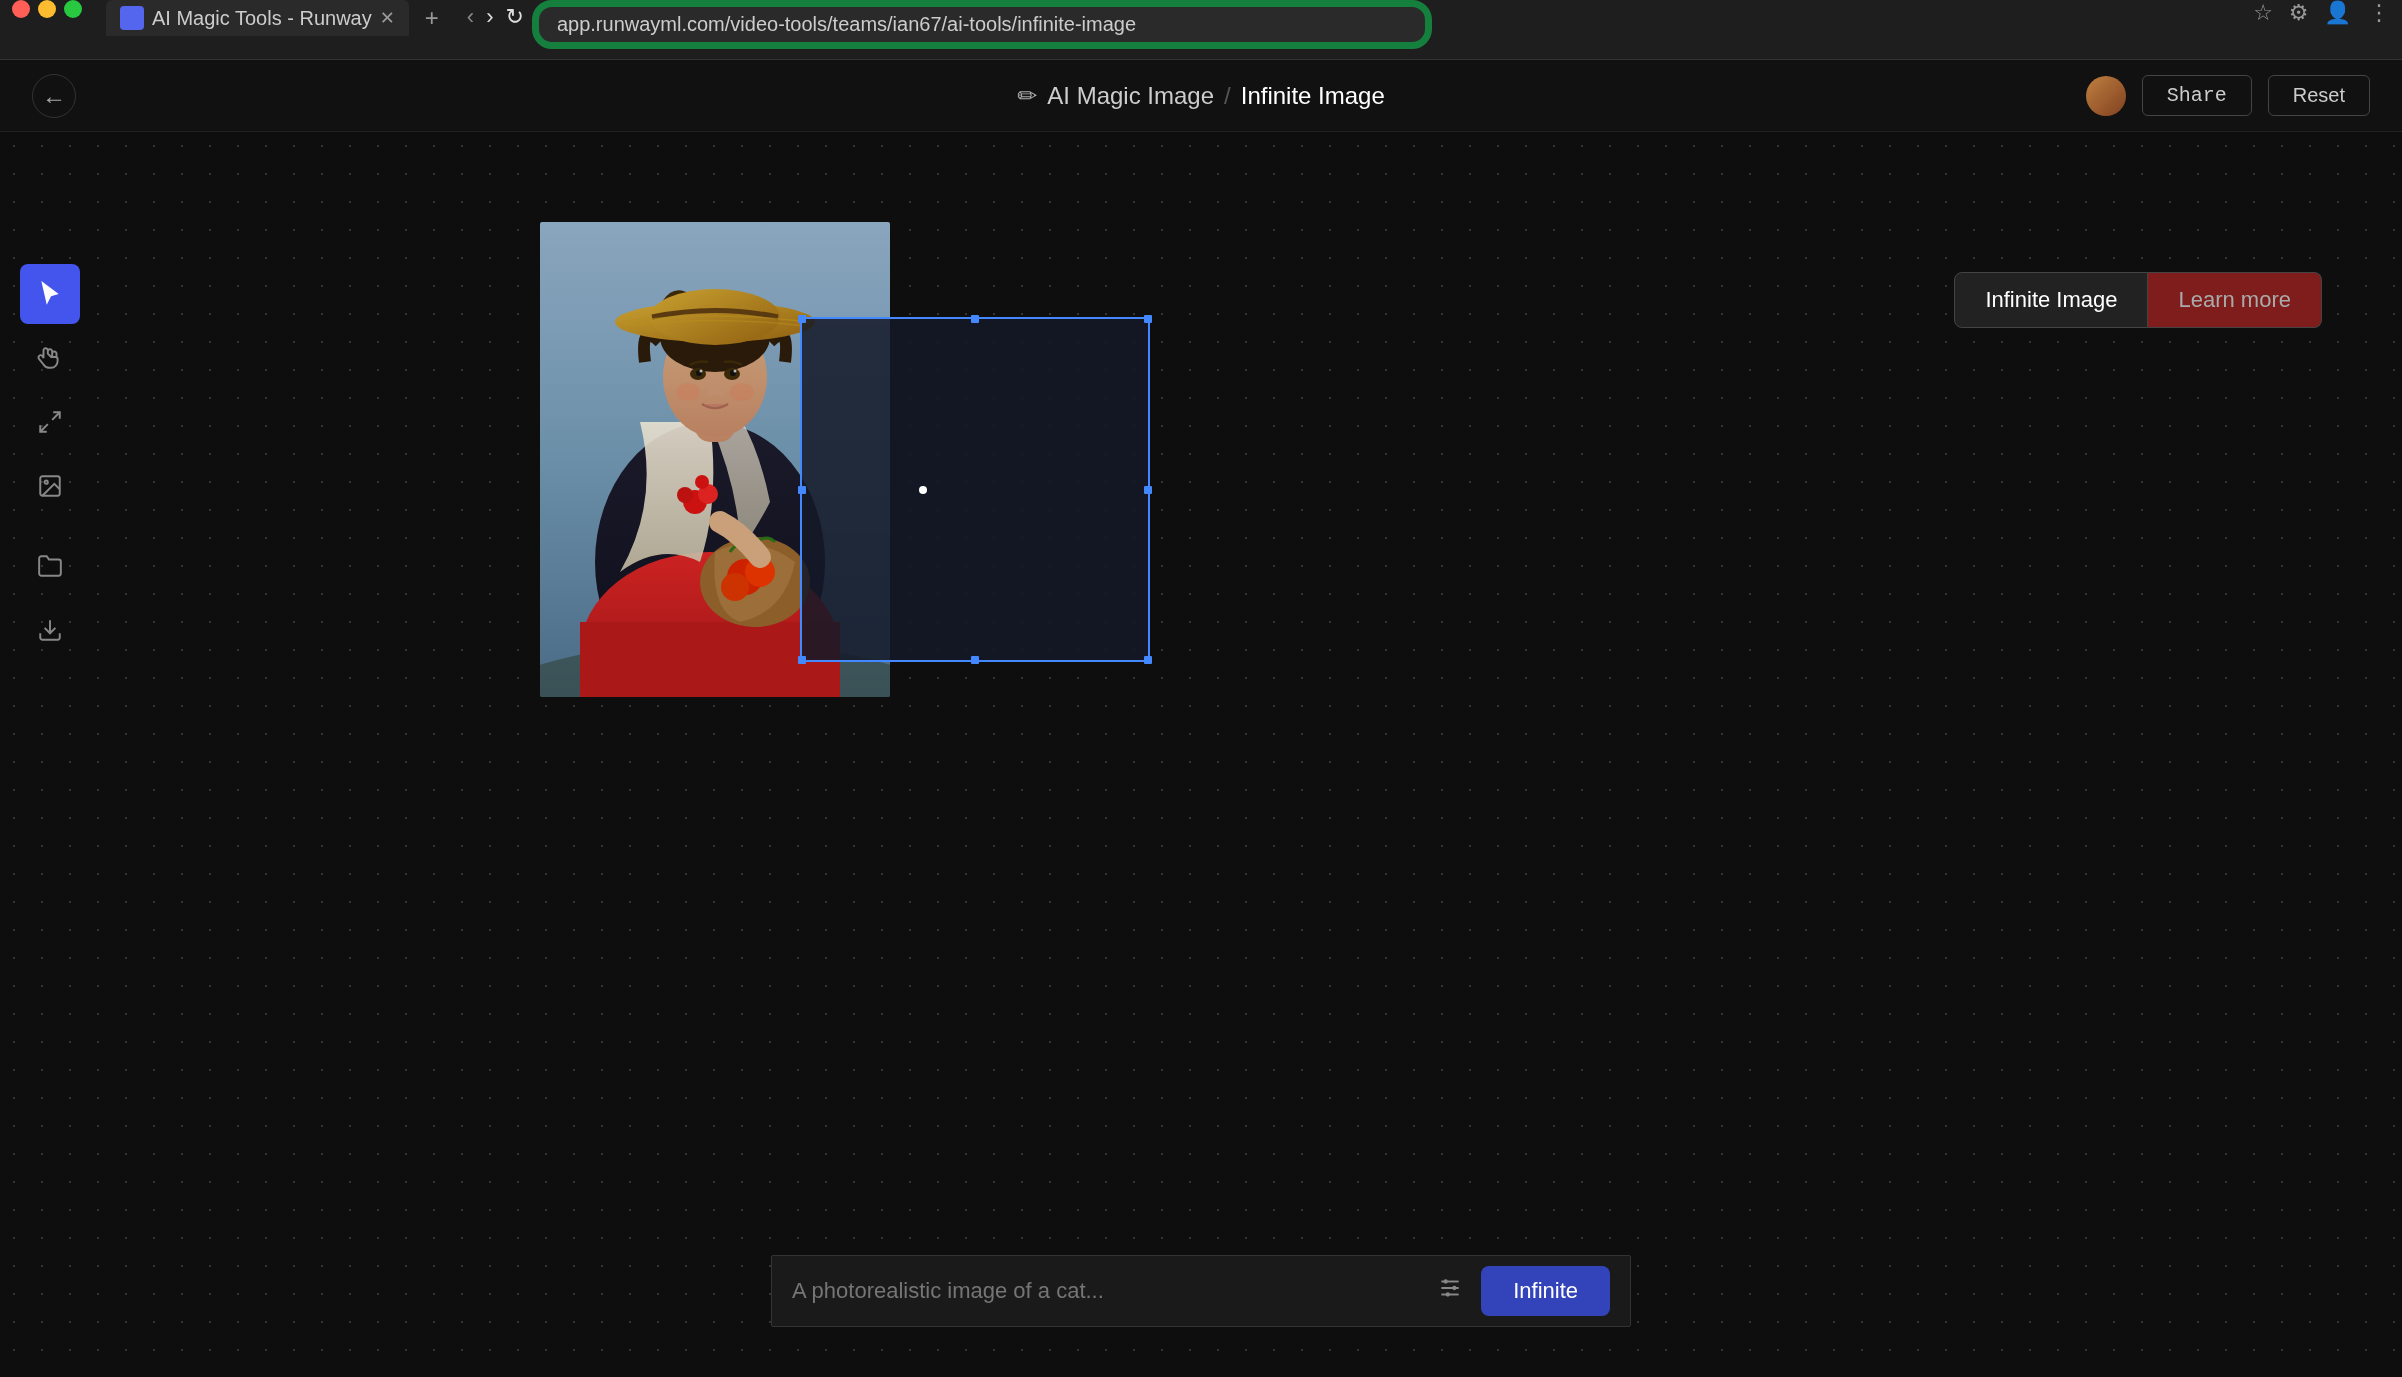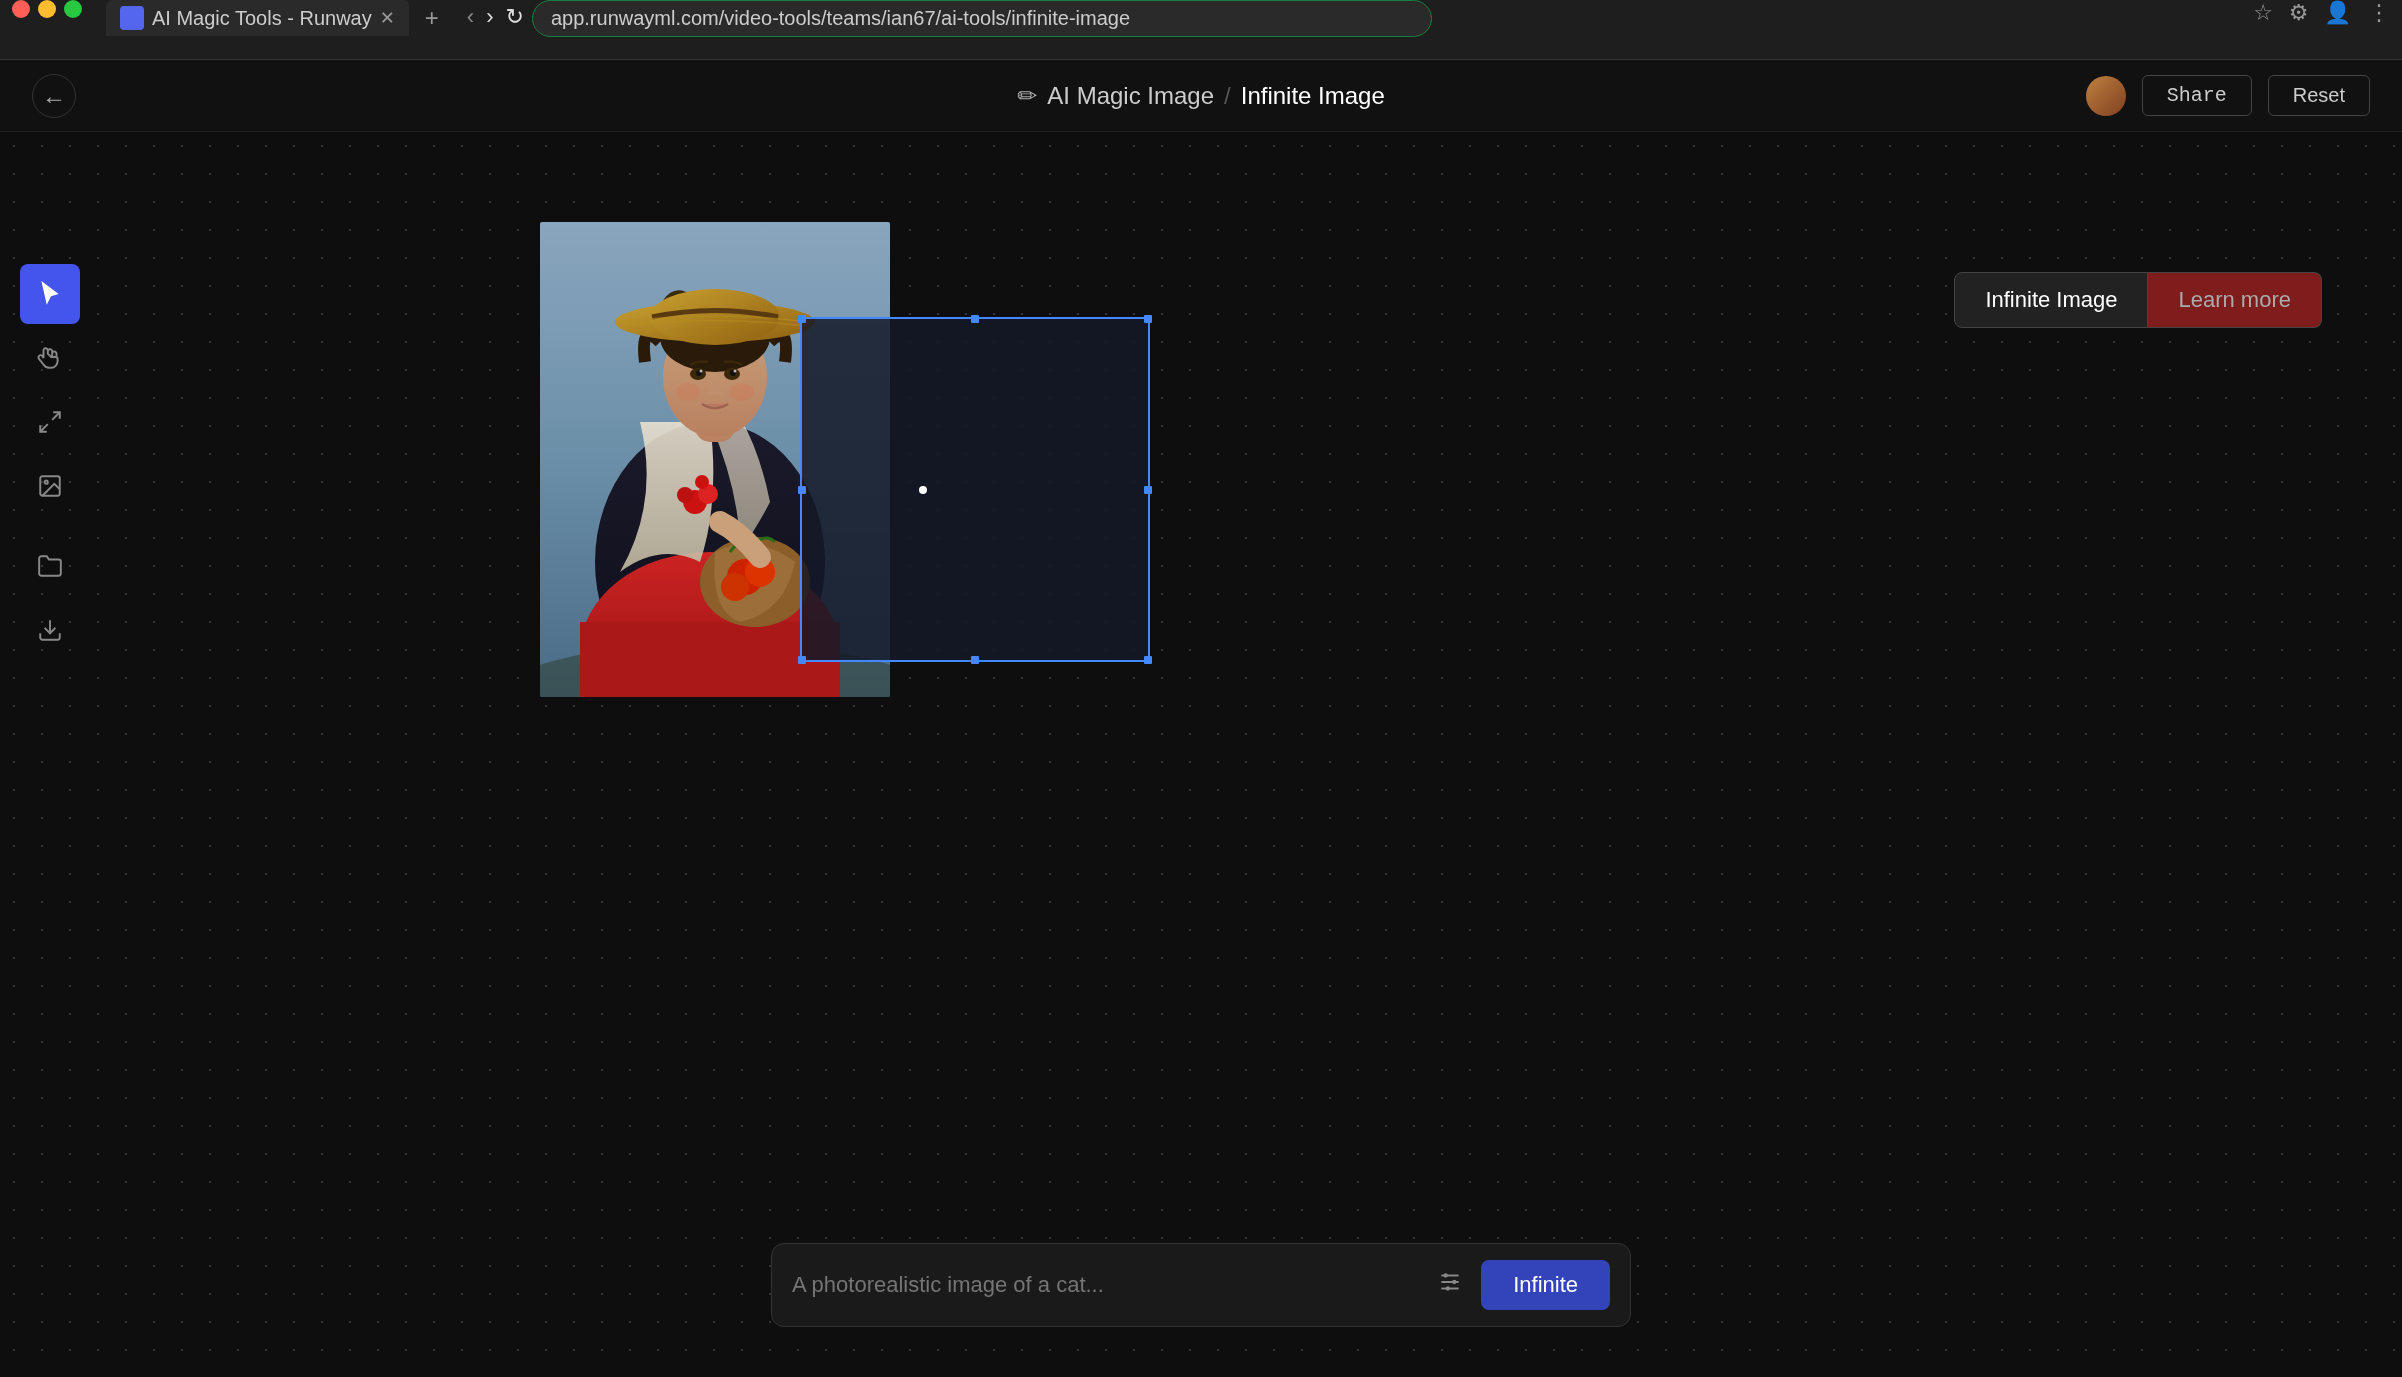--- a/index.html
+++ b/index.html
@@ -65,21 +65,21 @@
       color: #888;
       font-size: 22px;
       cursor: pointer;
       background: none;
       border: none;
     }
     .browser-nav-btn.active { color: #ddd; }
     .browser-address-bar {
       flex: 1;
       background: #2a2a2a;
-      border: 1px solid #15803d;
+      border: 7px solid #15803d;
       border-radius: 20px;
       padding: 6px 18px;
       font-size: 20px;
       color: #ccc;
       max-width: 900px;
     }
     .browser-actions {
       display: flex;
       align-items: center;
       gap: 16px;
@@ -285,24 +285,24 @@
       transform: translate(-50%, -50%);
     }
 
     
     .prompt-bar {
       position: absolute;
       bottom: 50px;
       left: 50%;
       transform: translateX(-50%);
       width: 860px;
-      height: 84px;
+      height: 72px;
       background: #1a1a1a;
       border: 1px solid #333;
-      border-radius: 13px;
+      border-radius: 2px;
       display: flex;
       align-items: center;
       padding: 0 20px;
       gap: 12px;
       z-index: 200;
     }
     .prompt-input {
       flex: 1;
       background: none;
       border: none;

